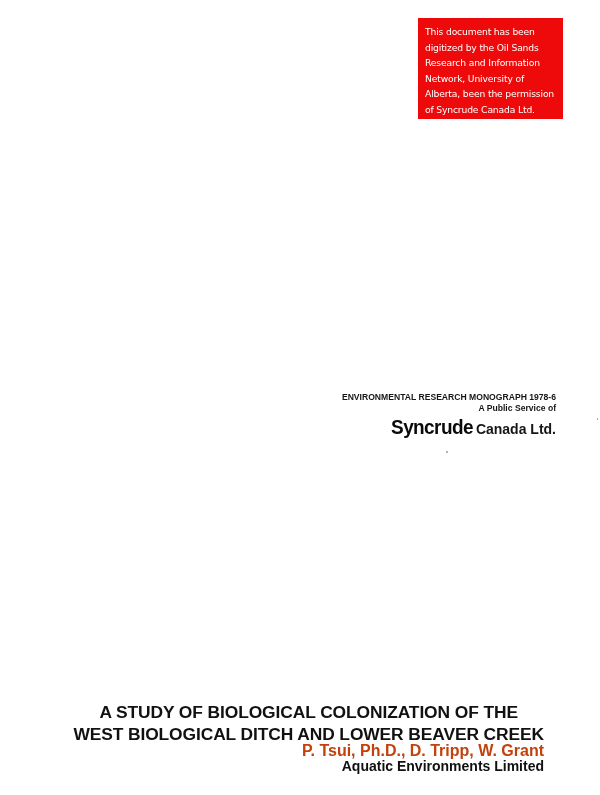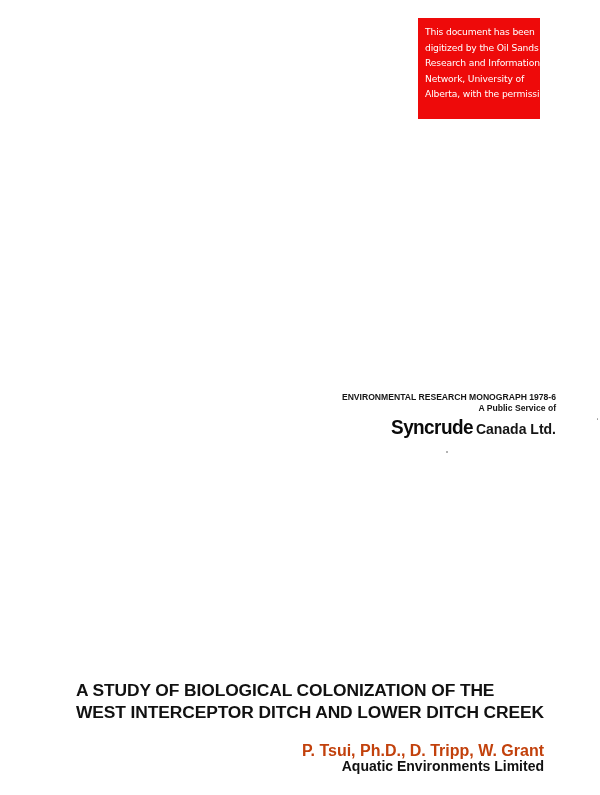--- a/index.html
+++ b/index.html
@@ -12,21 +12,21 @@
       height: 795px;
       position: relative;
       overflow: hidden;
       font-family: "Liberation Sans", sans-serif;
       color: #111111;
     }
     .notice {
       position: absolute;
       left: 418px;
       top: 18px;
-      width: 122px;
+      width: 145px;
       height: 101px;
       background: #ee0a0a;
       box-sizing: border-box;
       padding: 6px 6px 0 7px;
       color: #ffffff;
       font-family: "DejaVu Sans", sans-serif;
       font-size: 9.2px;
       line-height: 15.6px;
       letter-spacing: -0.15px;
     }
@@ -63,22 +63,22 @@
       font-family: "Liberation Sans", sans-serif;
       font-weight: bold;
       font-size: 14px;
       color: #151515;
       margin-left: 3px;
     }
 
     .title-block {
       position: absolute;
       right: 56px;
-      top: 679px;
-      text-align: left;
+      top: 701px;
+      text-align: center;
     }
     .title-line {
       font-family: "Liberation Sans", sans-serif;
       font-weight: bold;
       font-size: 17.4px;
       line-height: 22px;
       color: #111111;
       white-space: nowrap;
       letter-spacing: -0.1px;
     }
@@ -111,33 +111,34 @@
     }
   </style>
 </head>
 <body>
 
 <div class="notice">
   <span>This document has been</span>
   <span>digitized by the Oil Sands</span>
   <span>Research and Information</span>
   <span>Network, University of</span>
-  <span>Alberta, with the permission</span>
+  <span>Alberta, been the permission</span>
+  <span>of Syncrude Canada Ltd.</span>
 </div>
 
 <div class="series-block">
   <div class="series-line">ENVIRONMENTAL RESEARCH MONOGRAPH 1978-6</div>
   <div class="series-line">A Public Service of</div>
   <div class="brand-line">
     <span class="brand-name">Syncrude</span><span class="brand-suffix">Canada Ltd.</span>
   </div>
 </div>
 
 <div class="speck" style="left:446px; top:451px;"></div>
 <div class="speck" style="left:597px; top:418px; width:1px;"></div>
 
 <div class="title-block">
   <div class="title-line">A STUDY OF BIOLOGICAL COLONIZATION OF THE</div>
-  <div class="title-line">WEST INTERCEPTOR DITCH AND LOWER DITCH CREEK</div>
+  <div class="title-line">WEST BIOLOGICAL DITCH AND LOWER BEAVER CREEK</div>
 </div>
 
 <div class="authors">P. Tsui, Ph.D., D. Tripp, W. Grant</div>
 <div class="publisher">Aquatic Environments Limited</div>
 
 </body></html>

